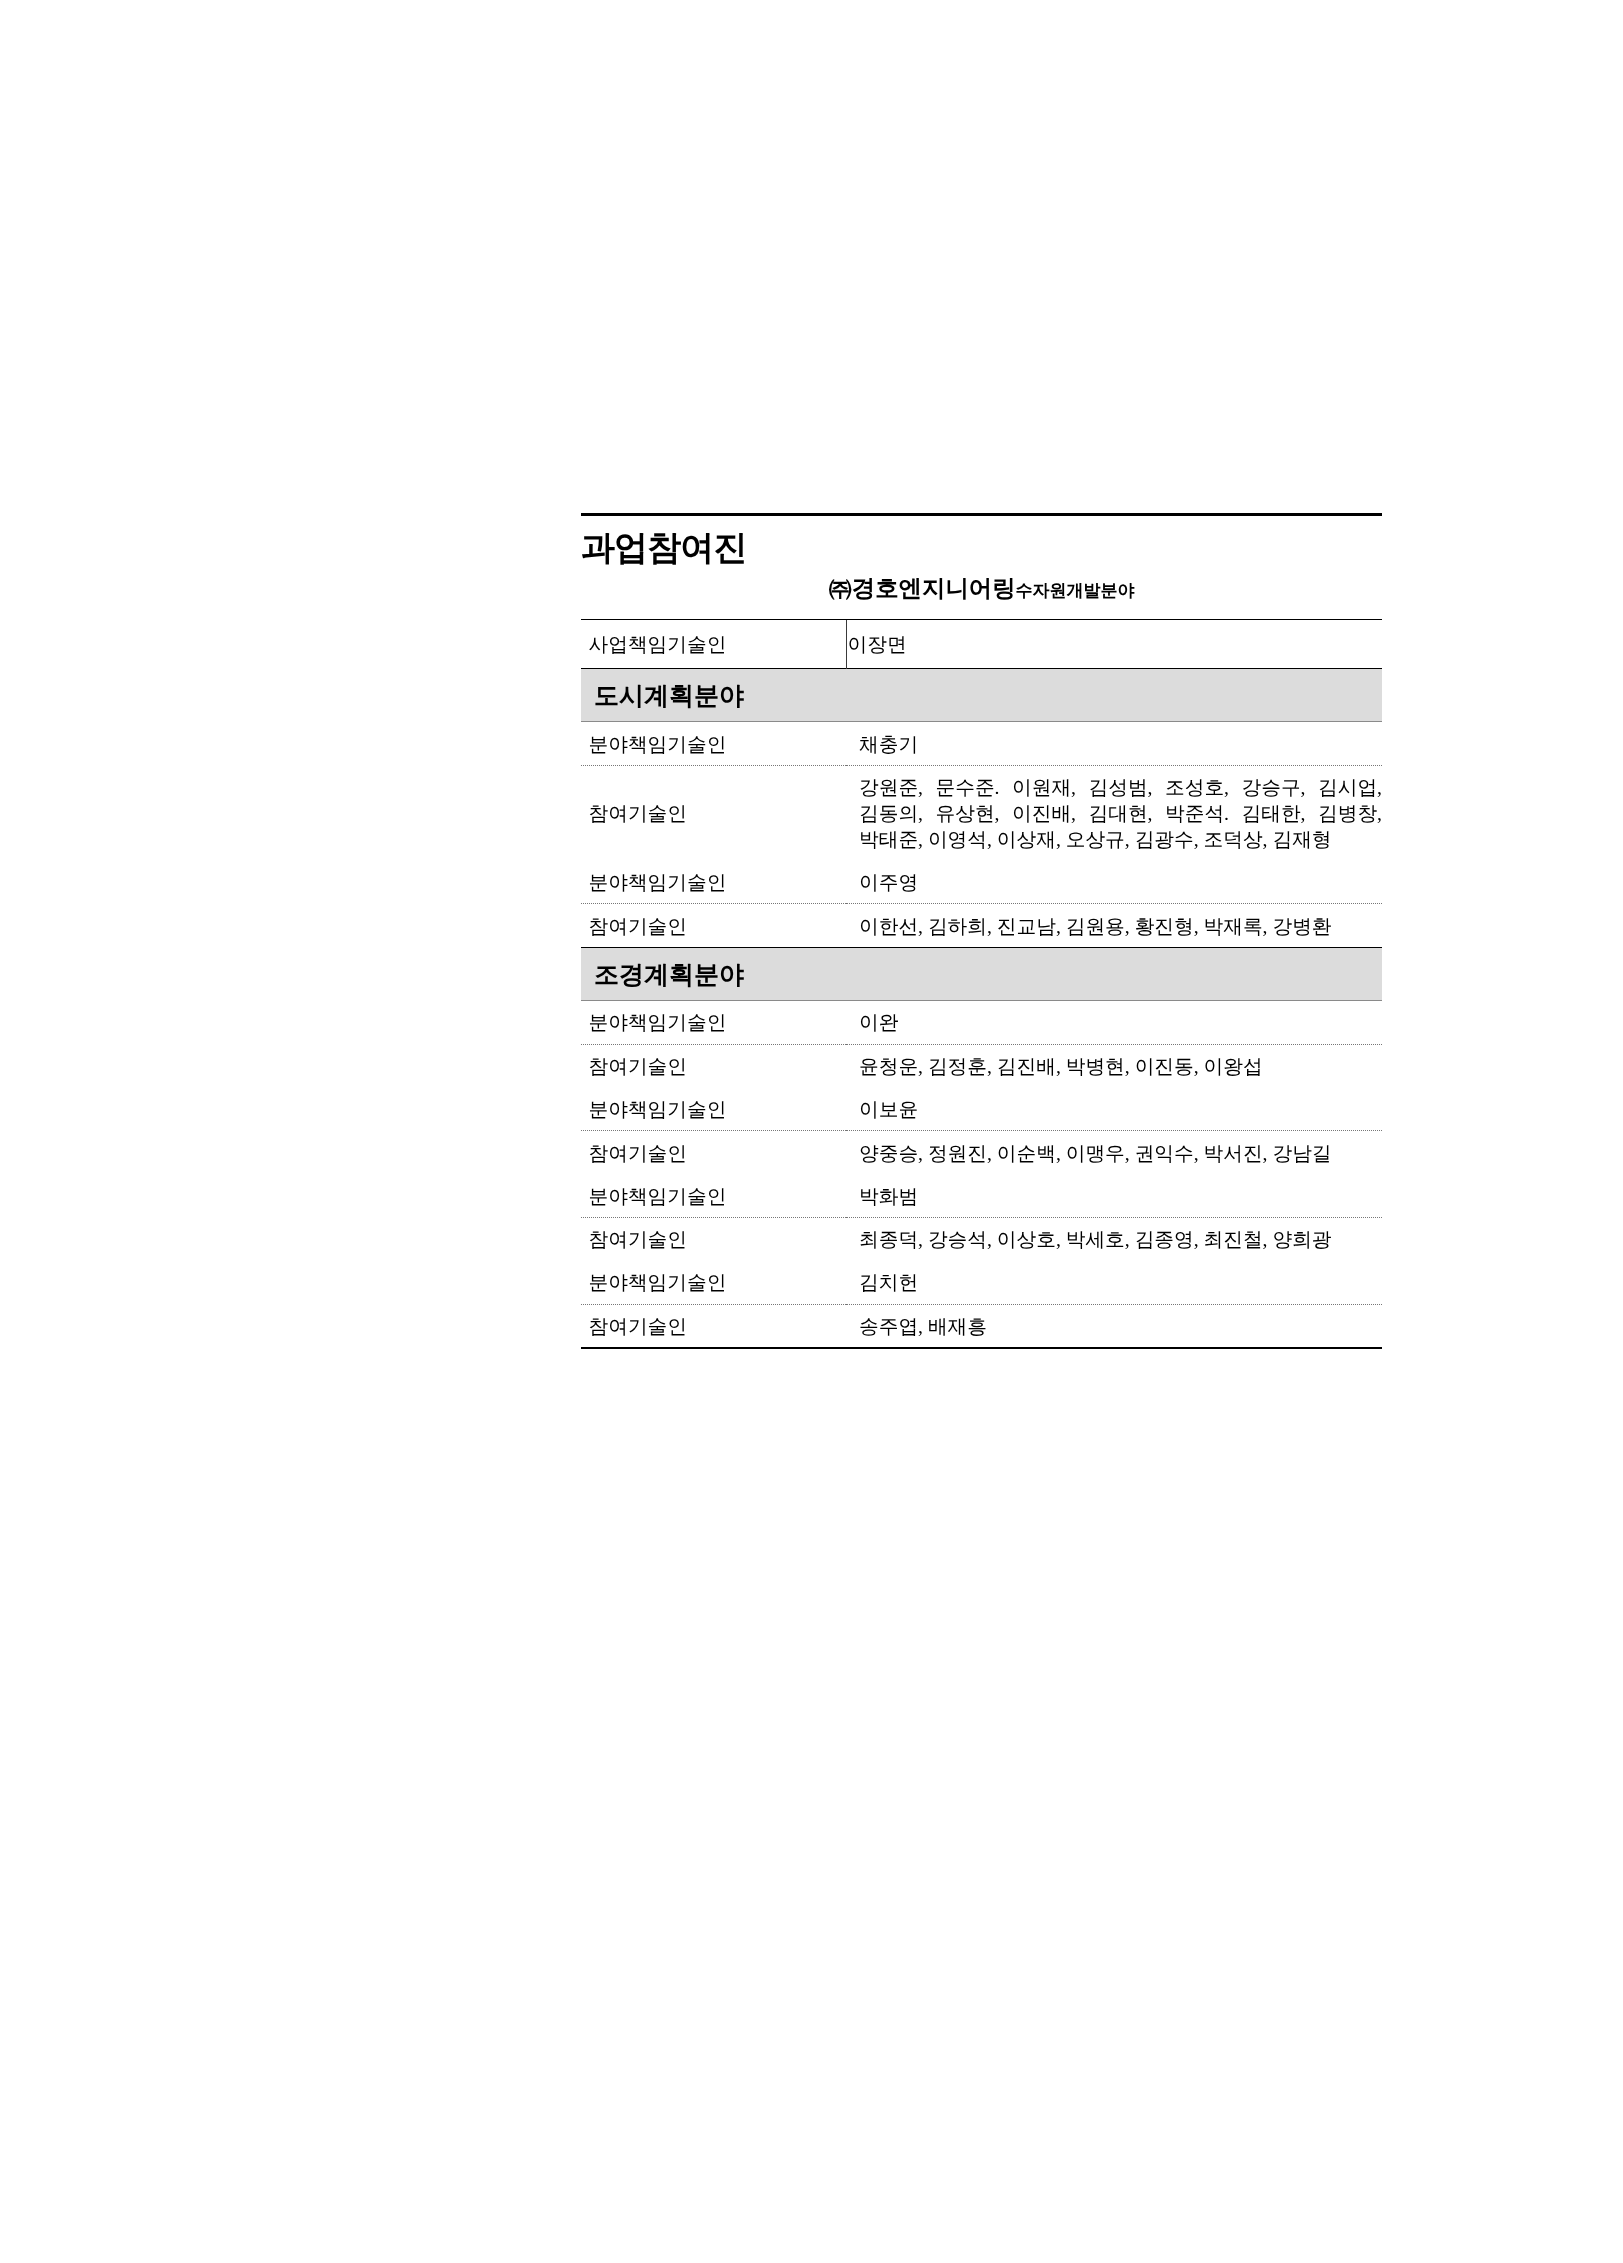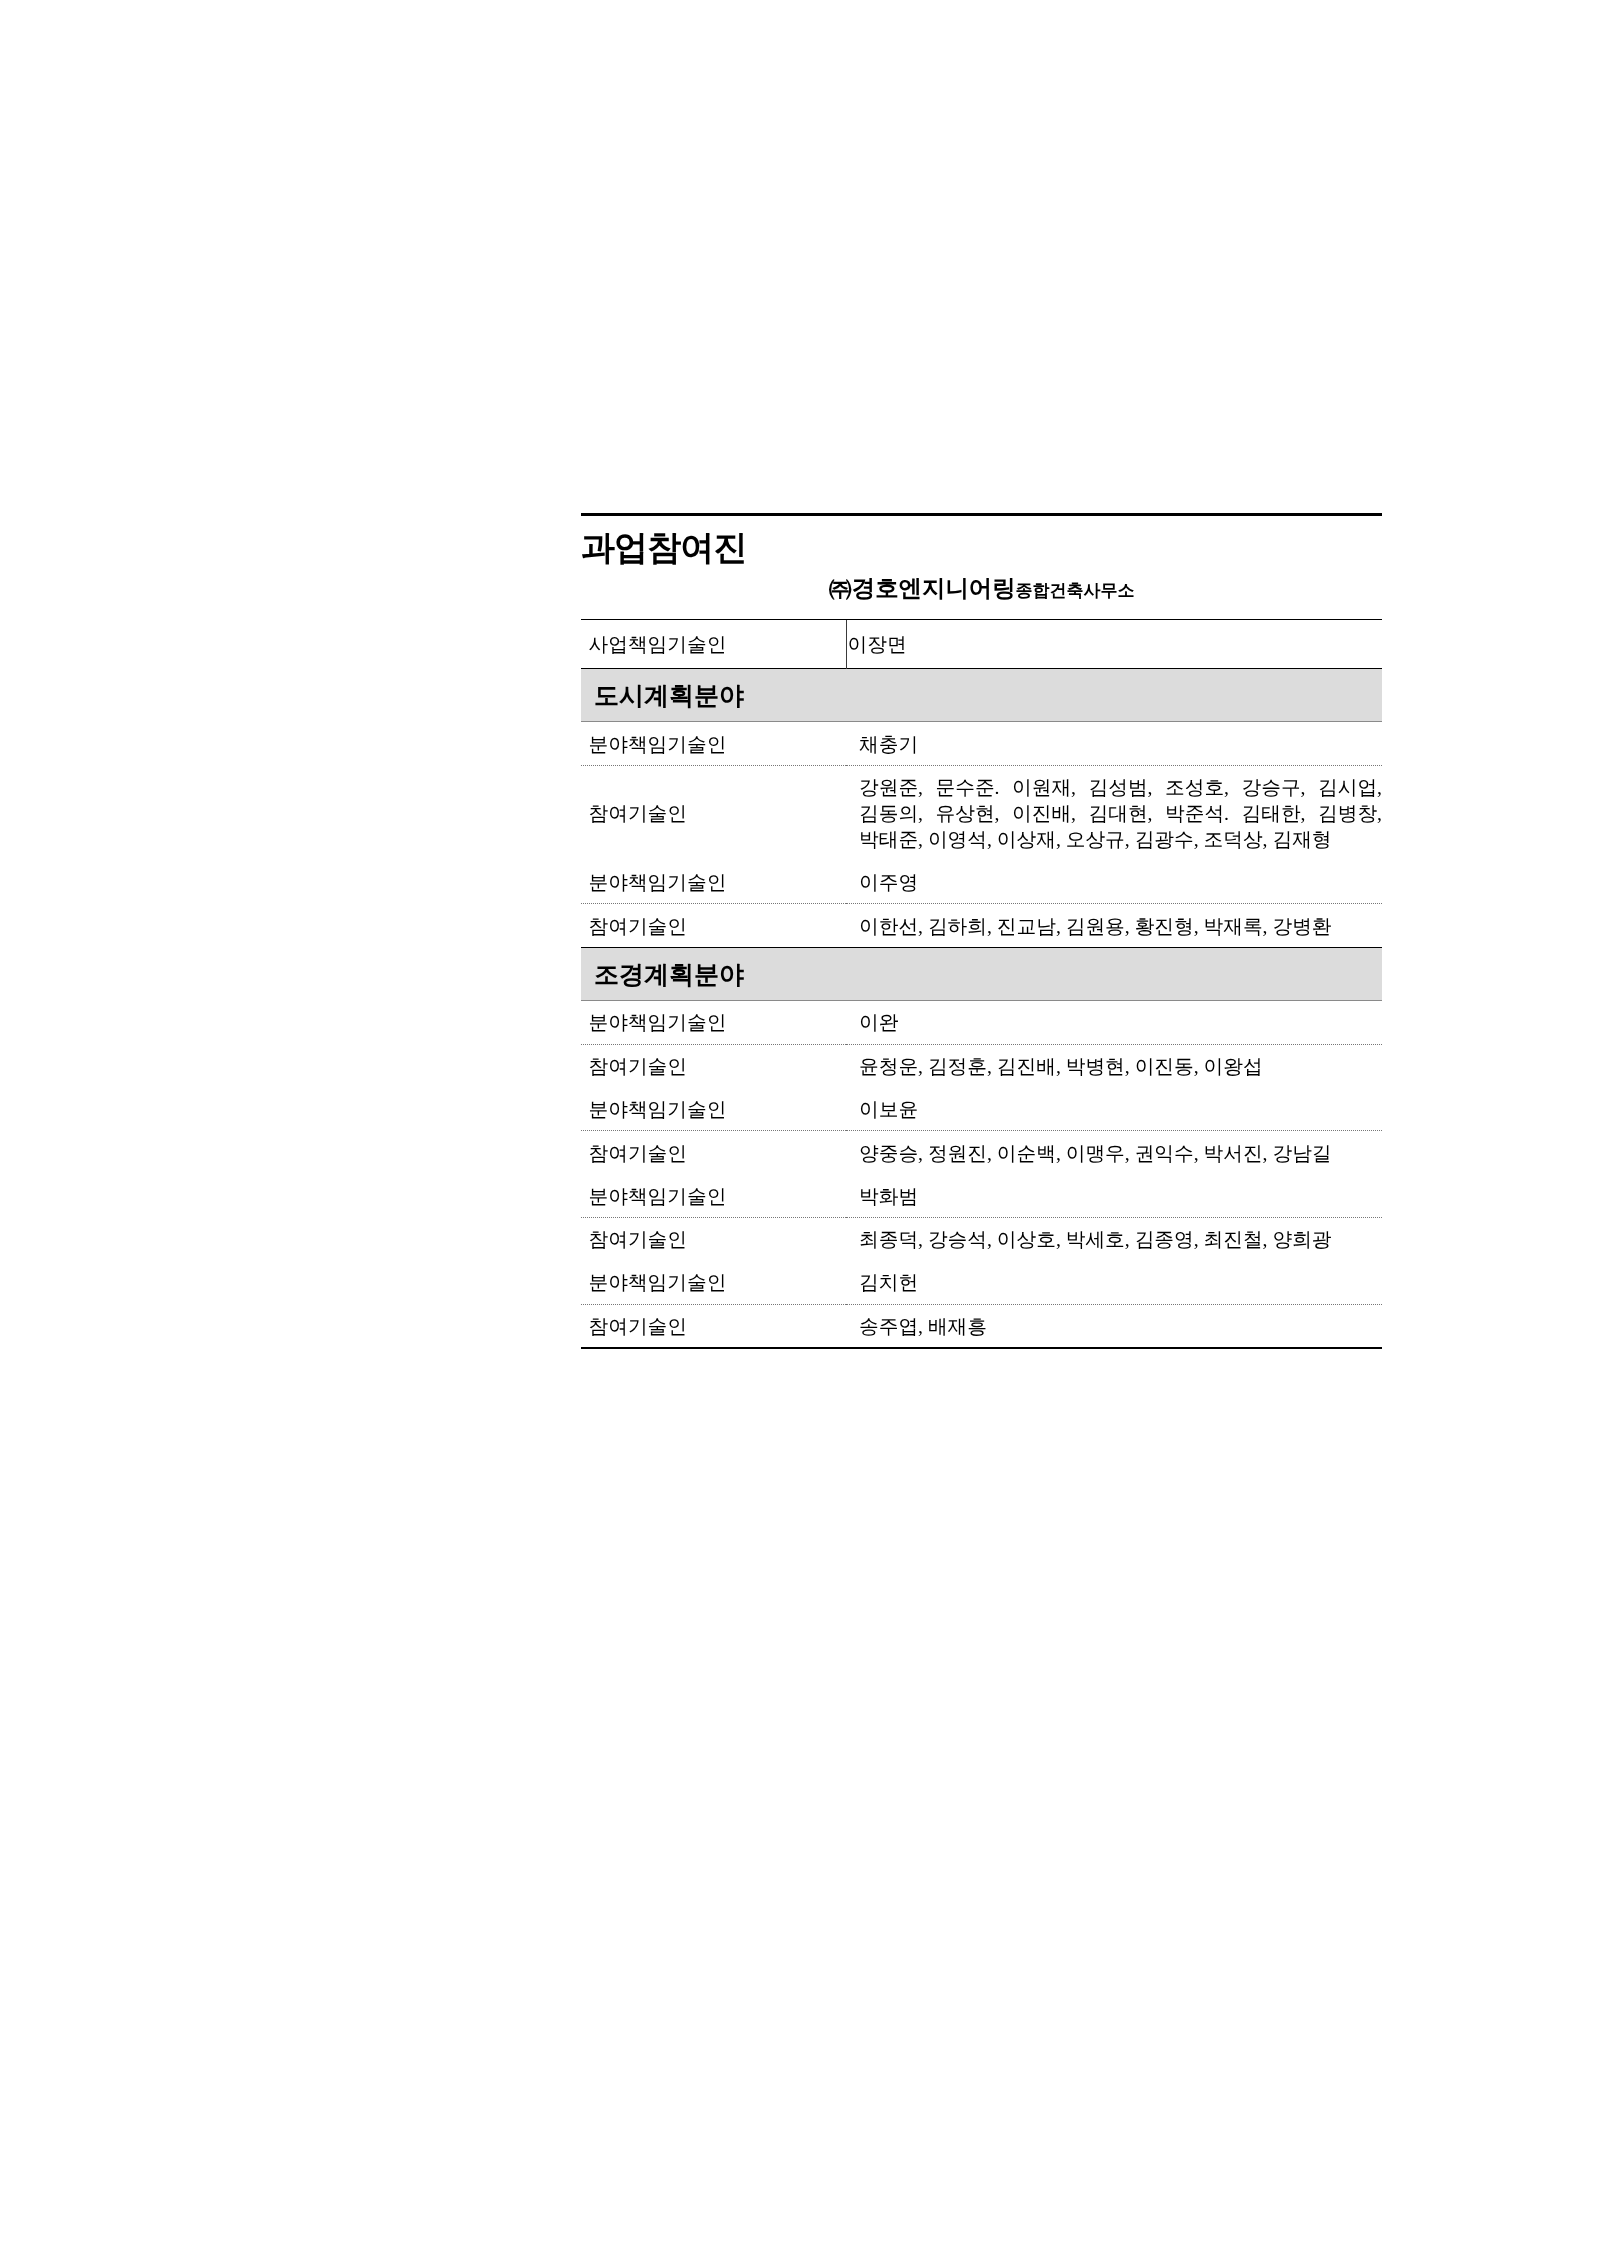--- a/index.html
+++ b/index.html
@@ -137,21 +137,21 @@
 <body>
 
 <div class="page">
   <div class="doc-block">
 
     <div class="top-rule"></div>
 
     <h1 class="title">과업참여진</h1>
 
     <div class="company-line">
-      <span class="company-main">㈜경호엔지니어링</span><span class="company-sub">종합건축사무소</span>
+      <span class="company-main">㈜경호엔지니어링</span><span class="company-sub">수자원개발분야</span>
     </div>
 
     <table class="crew">
       <colgroup>
         <col class="col-label">
         <col class="col-value">
       </colgroup>
       <tbody>
 
         <tr class="head-row">

